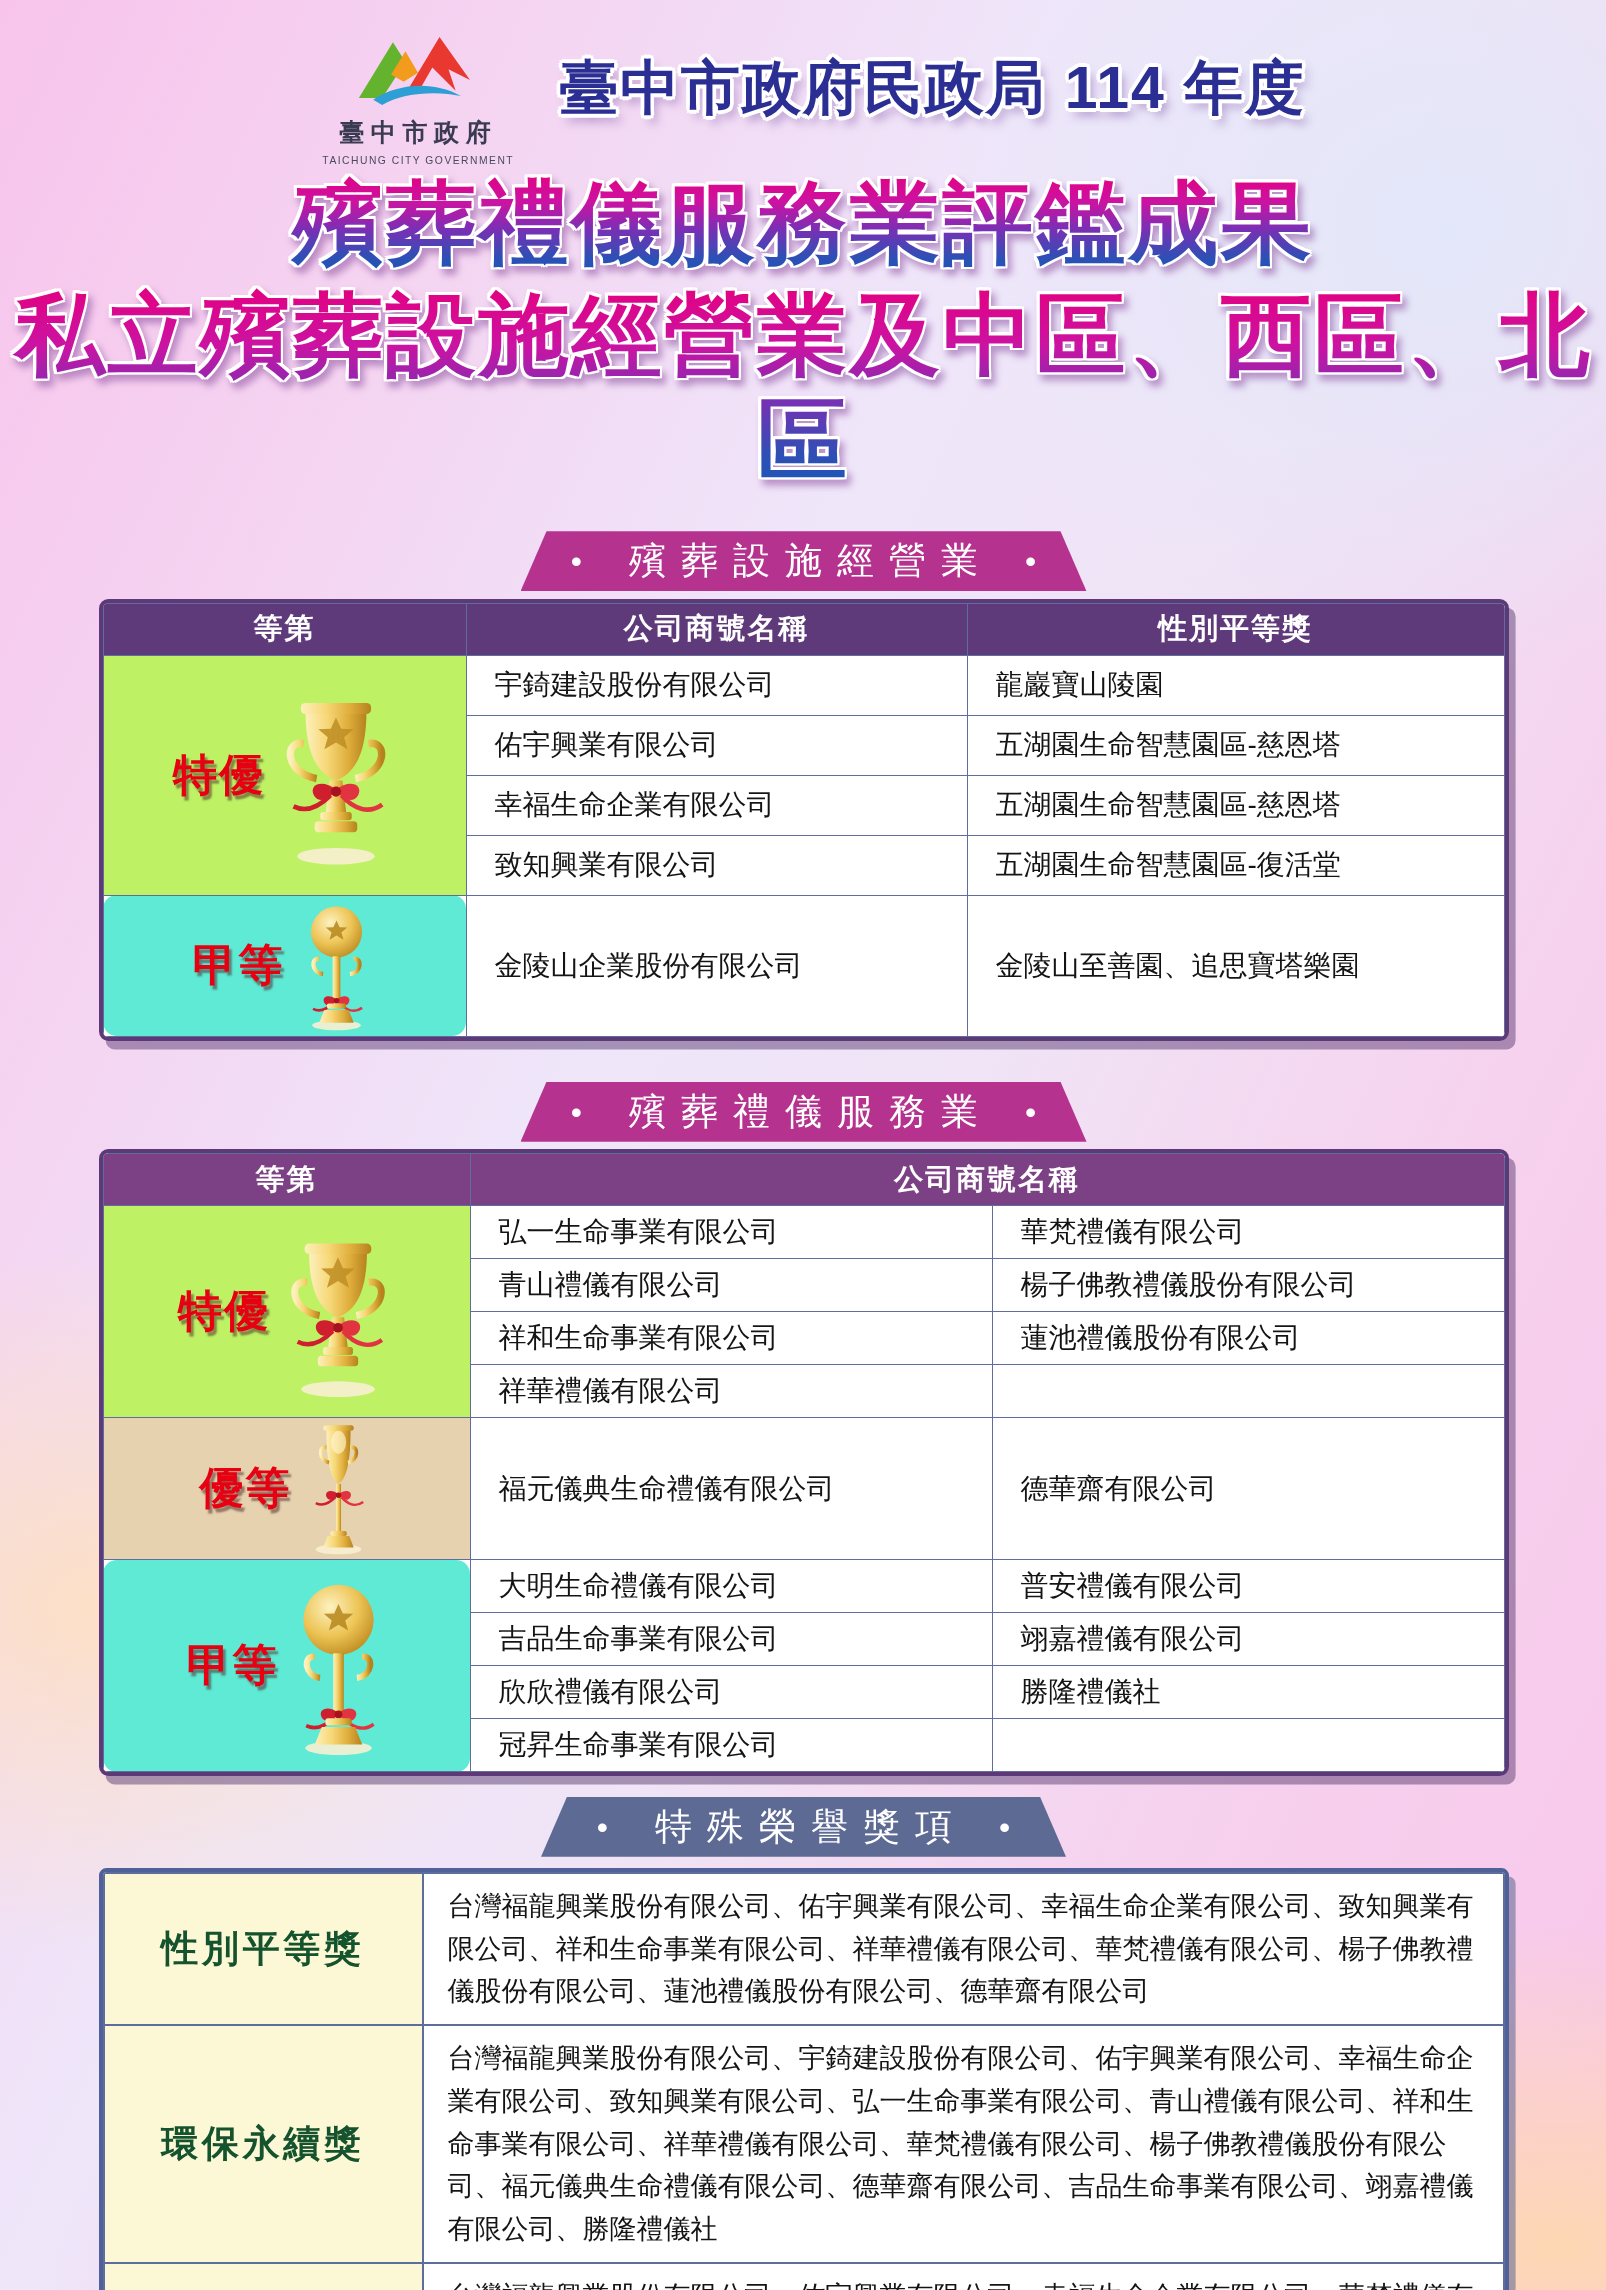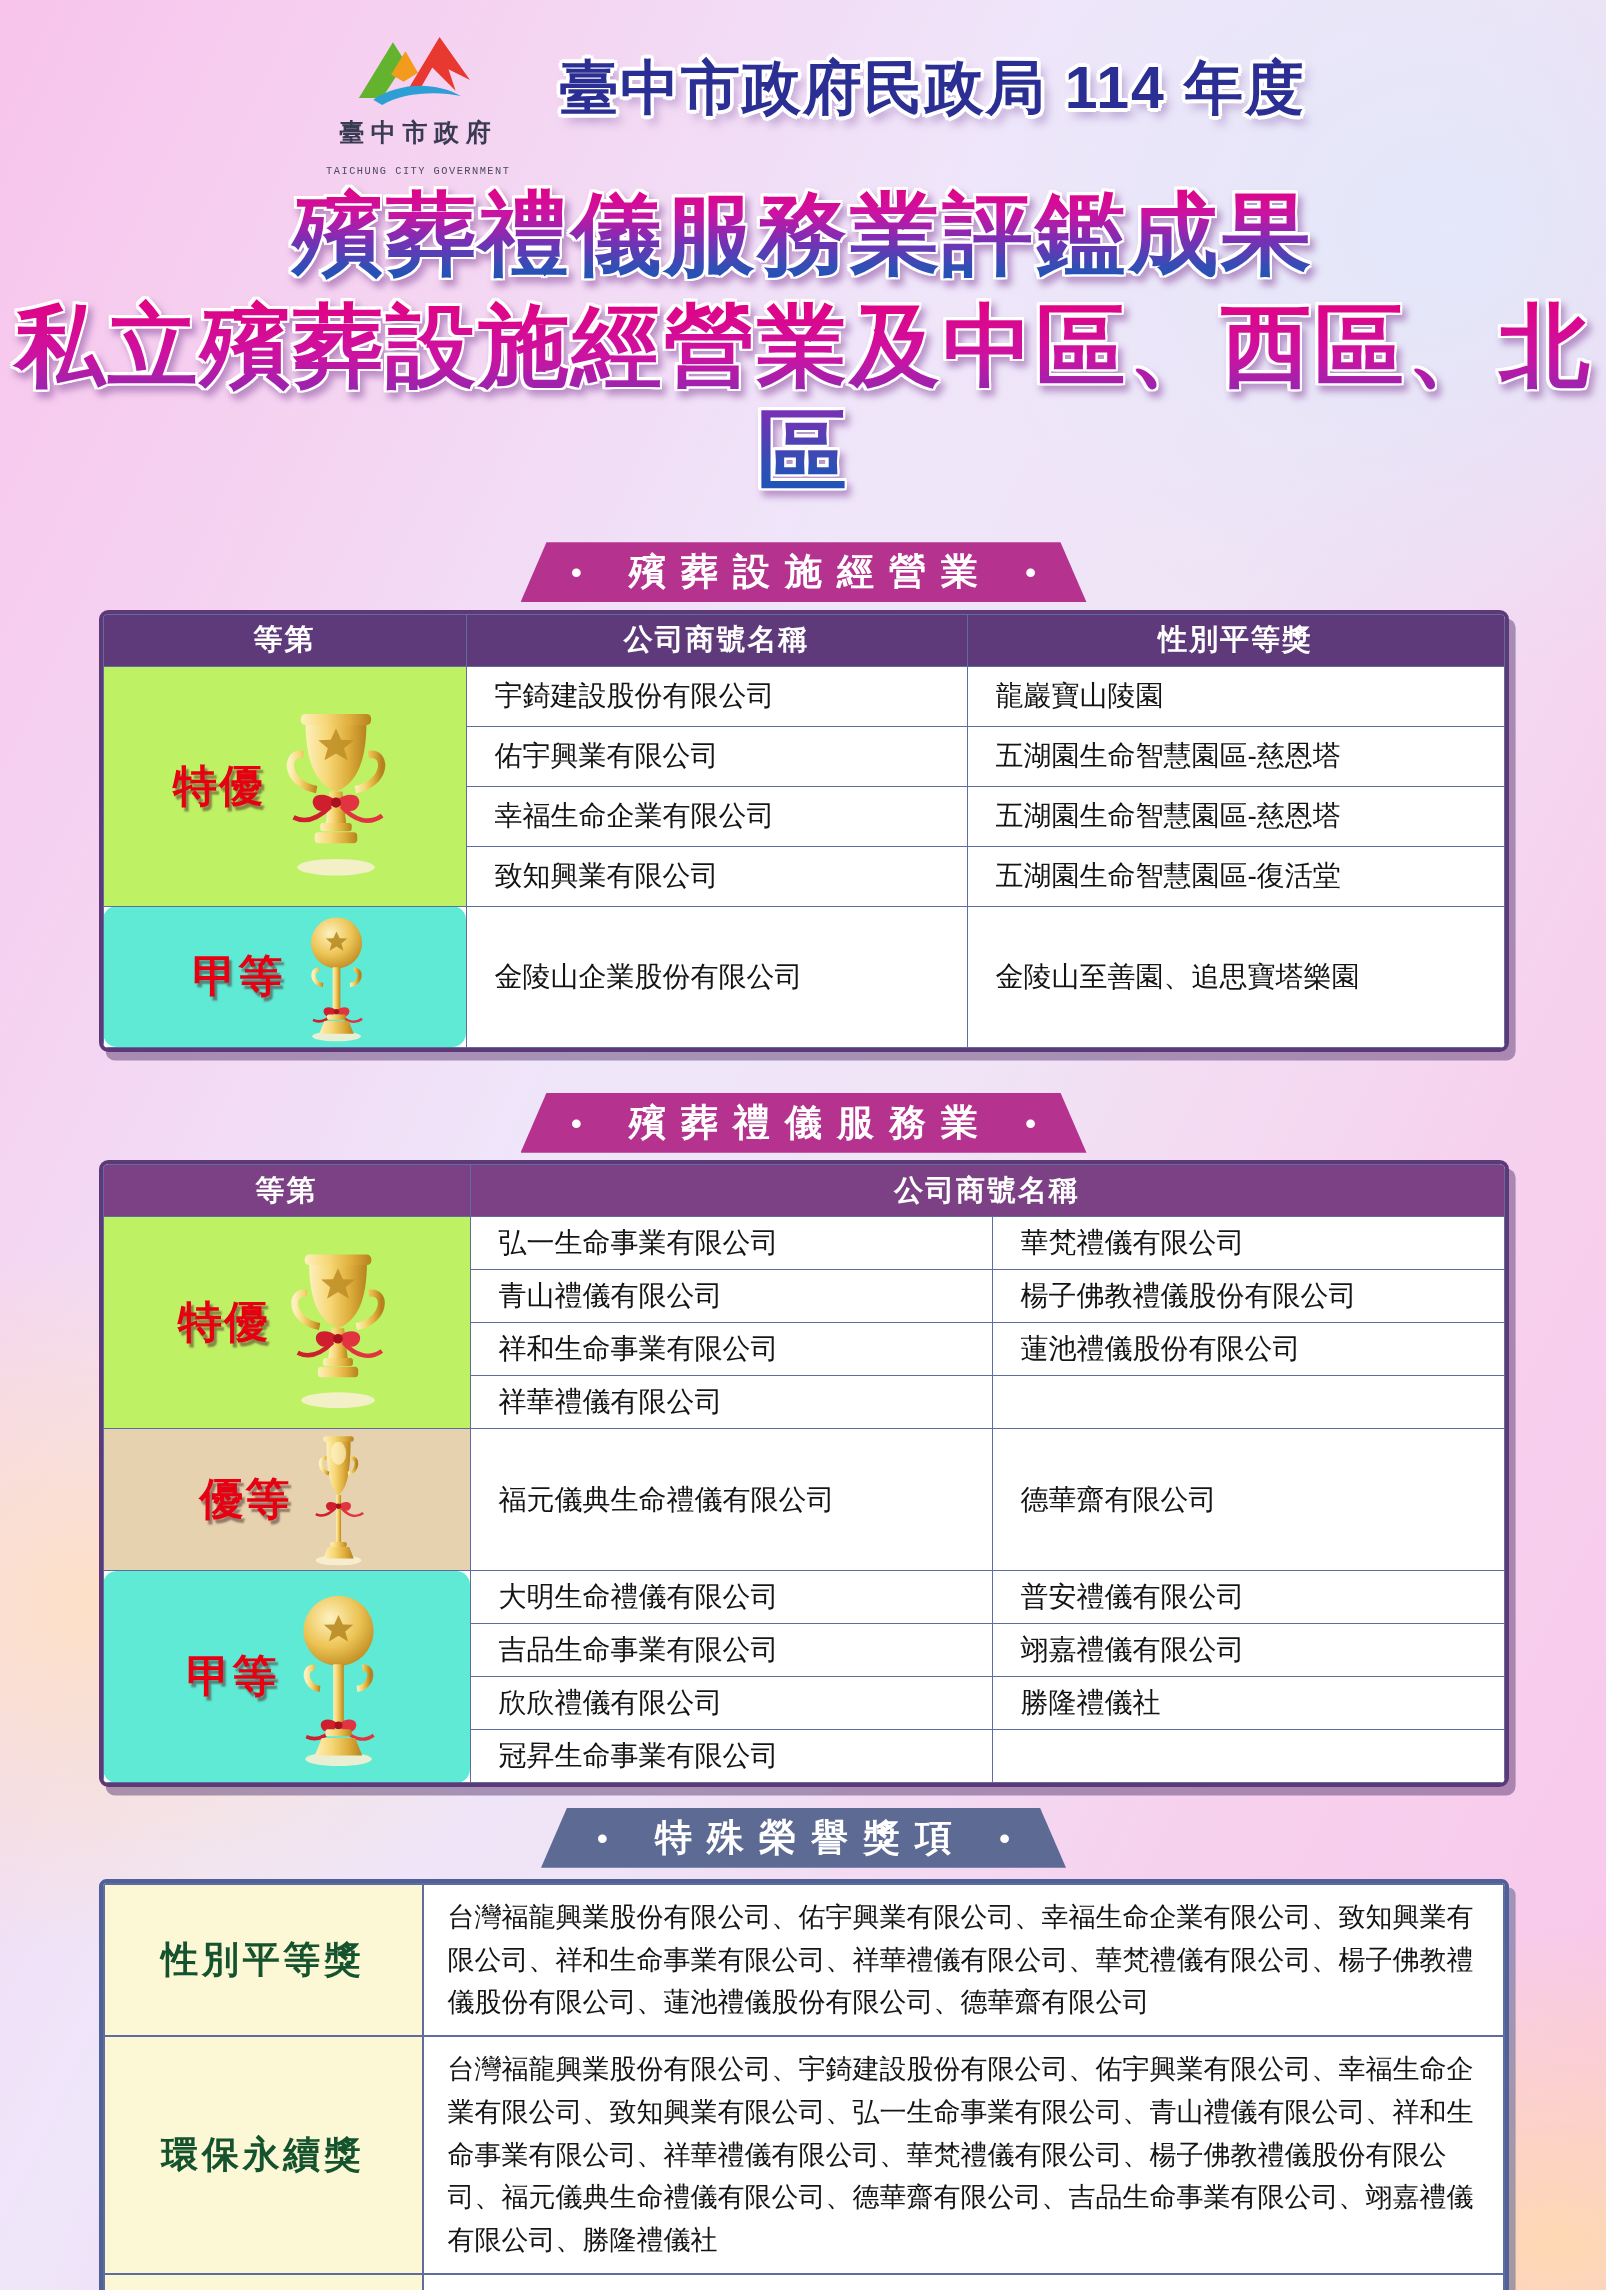--- a/index.html
+++ b/index.html
@@ -13,21 +13,21 @@
       radial-gradient(ellipse 60% 22% at 45% 100%, rgba(250,178,232,0.85), transparent 70%),
       radial-gradient(ellipse 45% 28% at 90% 10%, rgba(226,232,250,0.95), transparent 70%),
       linear-gradient(115deg,#f8c4ec 0%,#f4d6f2 22%,#efe6fa 40%,#f0e4f6 55%,#f6d2ee 75%,#f9c6ea 100%);
   }
   .sheet{ width:1607px; height:2291px; padding-top:28px; position:relative; overflow:hidden; }
 
   
   .hdr{ display:flex; justify-content:center; align-items:flex-start; gap:24px; }
   .logo{ display:flex; flex-direction:column; align-items:center; width:234px; }
   .logo-title{ font-size:25px; color:#3a3a52; letter-spacing:6.6px; font-weight:bold; margin-top:1.9px; }
-  .logo-sub{ font-size:10.3px; color:#4a4a5e; letter-spacing:1.5px; margin-top:16px;font-family:Liberation Mono, monospace; }
+  .logo-sub{ font-size:10.3px; color:#4a4a5e; letter-spacing:1.5px; margin-top:6px; }
   .gov-title{
     font-size:59px; font-weight:bold; color:#2b2e92; margin-top:20.6px; letter-spacing:1.9px;
     text-shadow:-2.8px -2.8px 0 #fff,2.8px -2.8px 0 #fff,-2.8px 2.8px 0 #fff,2.8px 2.8px 0 #fff,
                 -3.7px 0 0 #fff,3.7px 0 0 #fff,0 -3.7px 0 #fff,0 3.7px 0 #fff,
                 5.6px 7.5px 9.4px rgba(130,90,170,0.55);
   }
 
   
   .gtitle{
     text-align:center; font-weight:bold; letter-spacing:2.8px; line-height:1.16;
@@ -41,21 +41,21 @@
   .l2{ font-size:90px; margin-top:5.6px; }
 
   
   .banner{
     width:566px; height:60px; margin:0 auto; color:#fff;
     display:flex; align-items:center; justify-content:center; gap:32px;
     clip-path:polygon(26px 0, calc(100% - 26px) 0, 100% 100%, 0 100%);
   }
   .banner.magenta{ background:#b5338e; }
   .banner.slate{ background:#5c6a94; width:525px; }
-  .banner-label{ font-size:37px; font-weight:bold; letter-spacing:15px; padding-left:15px; }
+  .banner-label{ font-size:37px; font-weight:normal; letter-spacing:15px; padding-left:15px; }
   .dot{ font-size:32px; line-height:1; }
   .mt1{ margin-top:39px; } .mt2{ margin-top:41px; } .mt3{ margin-top:20.6px; }
 
   
   .twrap{
     width:1410px; margin:7.5px auto 0; border:4.7px solid #5d3a77; border-radius:9.4px;
     overflow:hidden; background:#fff; box-shadow:6.6px 8.4px 0 rgba(92,62,116,0.5);
   }
   .tbl{ width:100%; border-collapse:collapse; }
   .tbl th,.tbl td{ border:1.9px solid #5e6d9e; }

